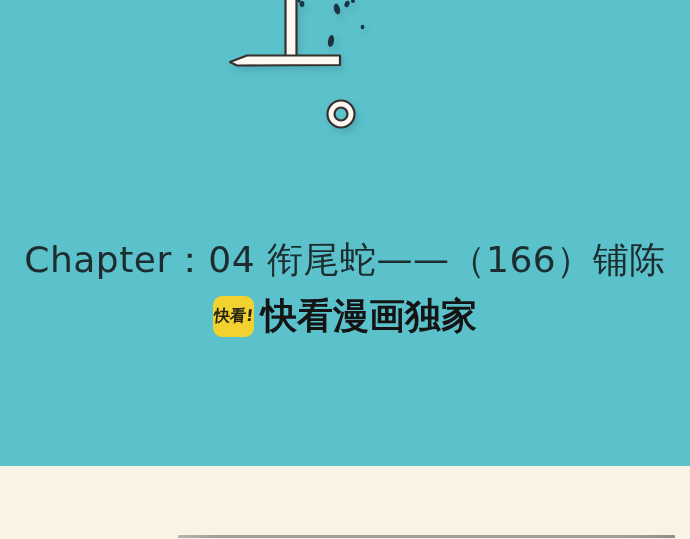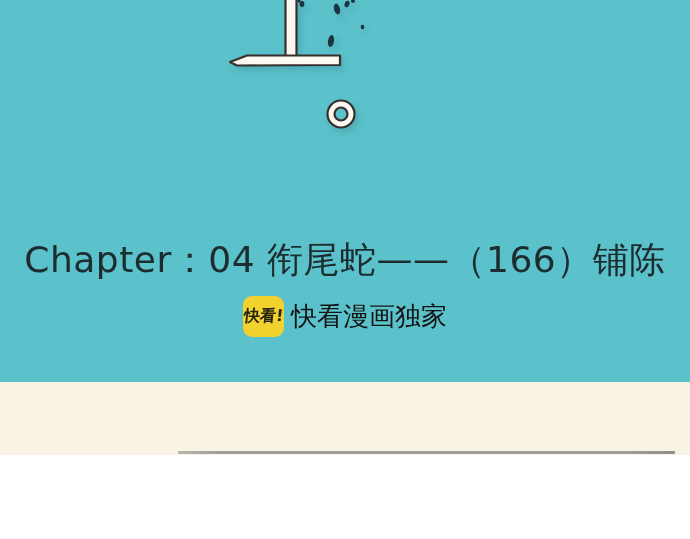--- a/index.html
+++ b/index.html
@@ -1,19 +1,19 @@
 <!DOCTYPE html>
 <html><head>
 <meta charset="utf-8">
 <style>
   * { margin: 0; padding: 0; box-sizing: border-box; }
   body { width: 690px; height: 539px; overflow: hidden; }
   .stage {
     position: relative;
-    width: 690px; height: 455px;
+    width: 690px; height: 539px;
     background: #5BC1CA;
     overflow: hidden;
     font-family: "DejaVu Sans", sans-serif;
     padding-left: 24px;
   }
   .artwork {
     position: absolute;
     top: 0; left: 0;
     filter: drop-shadow(3px 4px 3px rgba(20, 80, 92, 0.18));
   }
@@ -49,22 +49,22 @@
     font-weight: bold;
     color: #262313;
     flex: 0 0 auto;
   }
   .badge-logo span {
     display: inline-block;
     transform: skewX(-6deg);
     white-space: nowrap;
   }
   .badge-label {
-    font-size: 26px;
-    font-weight: normal;
+    font-size: 36px;
+    font-weight: bold;
     color: #141414;
     letter-spacing: 0px;
     white-space: nowrap;
   }
   .cream-panel {
     position: absolute;
     left: 0; right: 0; bottom: 0;
     height: 73px;
     background: #F9F3E6;
   }

